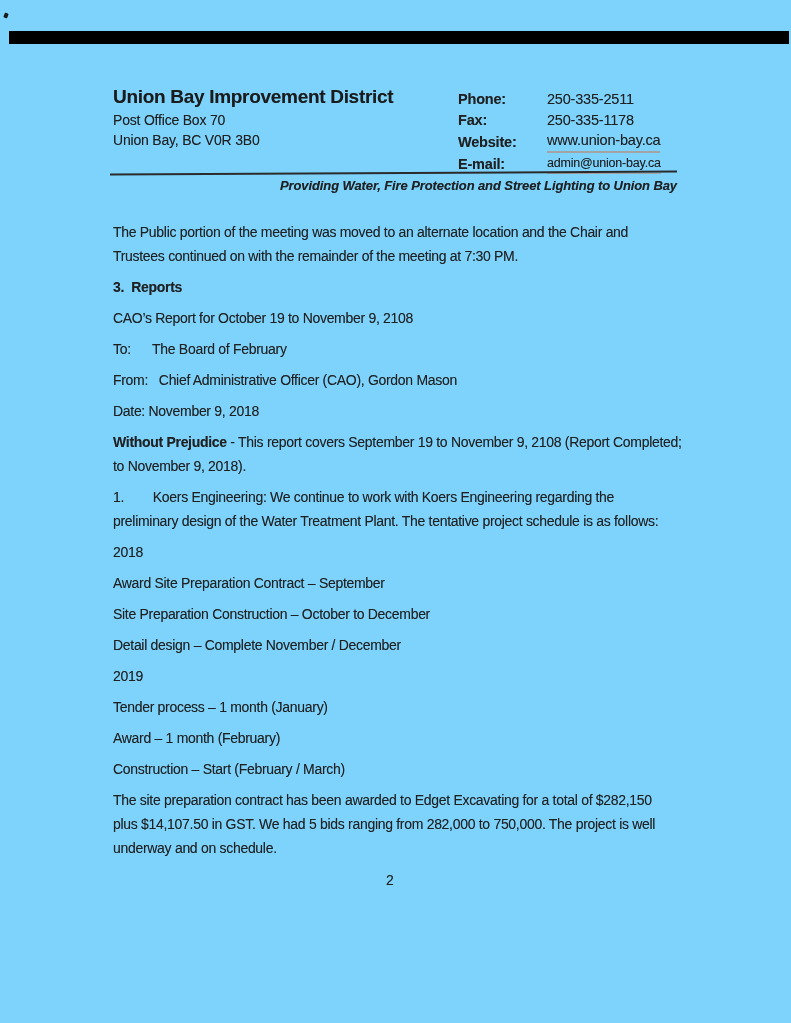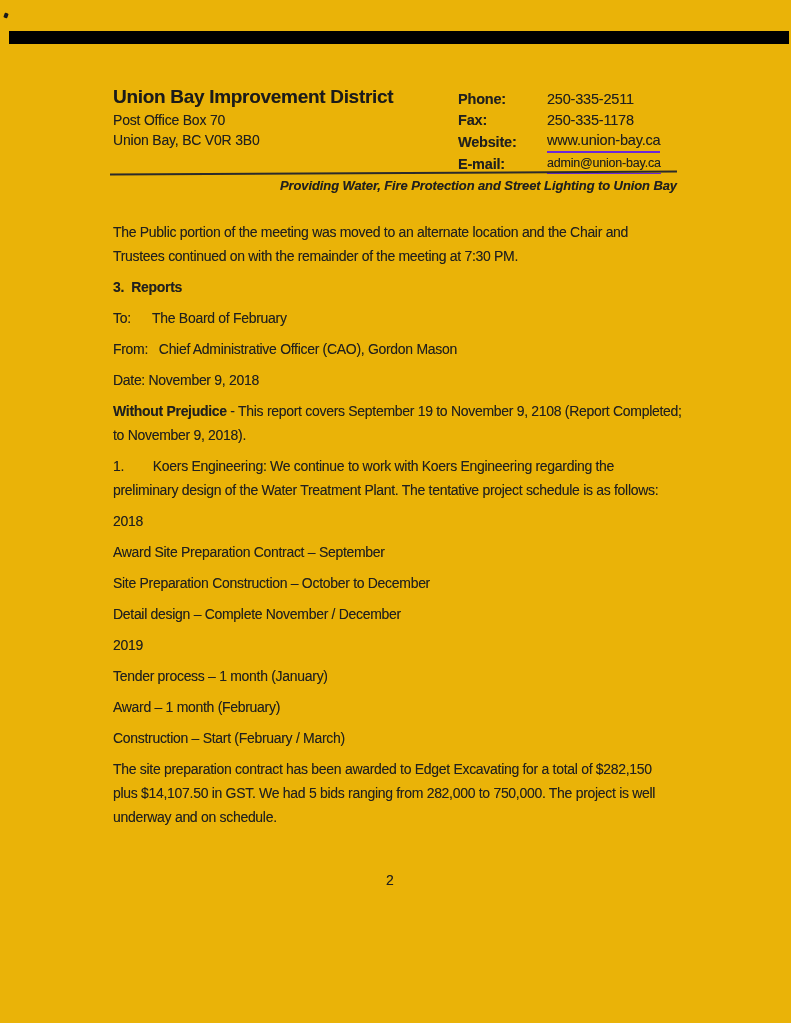--- a/index.html
+++ b/index.html
@@ -3,21 +3,21 @@
 <meta charset="utf-8">
 <style>
   * { margin: 0; padding: 0; box-sizing: border-box; }
   html, body { background: #ffffff; }
   body { font-family: "Liberation Sans", sans-serif; color: #202020; }
 
   .page {
     position: relative;
     width: 791px;
     height: 1023px;
-    background: #eab308;
+    background: #7dd3fc;
     overflow: hidden;
   }
 
   
   .artifact-bar {
     position: absolute;
     left: 9px; top: 31px;
     width: 780px; height: 13px;
     background: #000000;
   }
@@ -61,21 +61,21 @@
     font-size: 14.5px;
     font-weight: bold;
     letter-spacing: -0.2px;
     text-shadow: 0 0 0.4px rgba(0,0,0,0.3);
   }
   .cvalue {
     font-size: 14.5px;
     letter-spacing: -0.2px;
     text-shadow: 0 0 0.4px rgba(0,0,0,0.3);
   }
-  .cvalue.u { border-bottom: 2px solid #6d28d9; }
+  .cvalue.u { border-bottom: 2px solid #a3a3a3; }
   .cvalue.small { font-size: 12.5px; }
   .cvalue.small.u { border-bottom-width: 1px; }
 
   .rule {
     position: absolute;
     left: 110px; top: 172px;
     width: 567px; height: 2px;
     background: #2b2b2b;
     transform: rotate(-0.3deg);
   }
@@ -158,20 +158,23 @@
 
   <main class="doc-body">
       <div class="block">
         <div class="line"><span>The Public portion of the meeting was moved to an alternate location and the Chair and</span></div>
         <div class="line"><span>Trustees continued on with the remainder of the meeting at 7:30 PM.</span></div>
       </div>
       <div class="block" style="margin-left: 0;">
         <div class="line"><span class="b">3.  Reports</span></div>
       </div>
       <div class="block">
+        <div class="line"><span>CAO’s Report for October 19 to November 9, 2108</span></div>
+      </div>
+      <div class="block">
         <div class="line"><span>To:      The Board of February</span></div>
       </div>
       <div class="block">
         <div class="line"><span>From:   Chief Administrative Officer (CAO), Gordon Mason</span></div>
       </div>
       <div class="block">
         <div class="line"><span>Date: November 9, 2018</span></div>
       </div>
       <div class="block">
         <div class="line"><span class="b">Without Prejudice</span><span> - This report covers September 19 to November 9, 2108 (Report Completed;</span></div>

